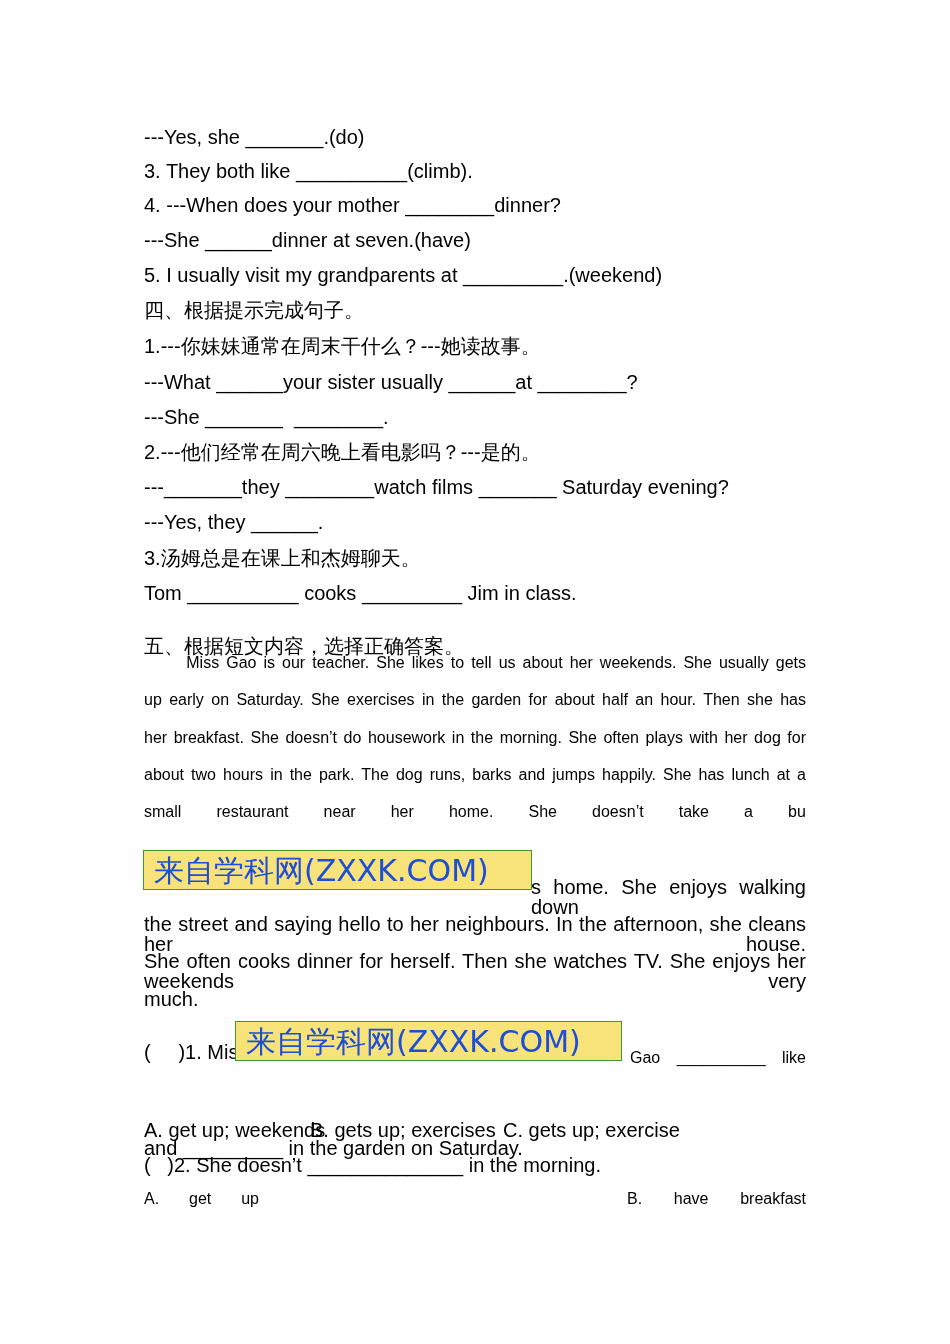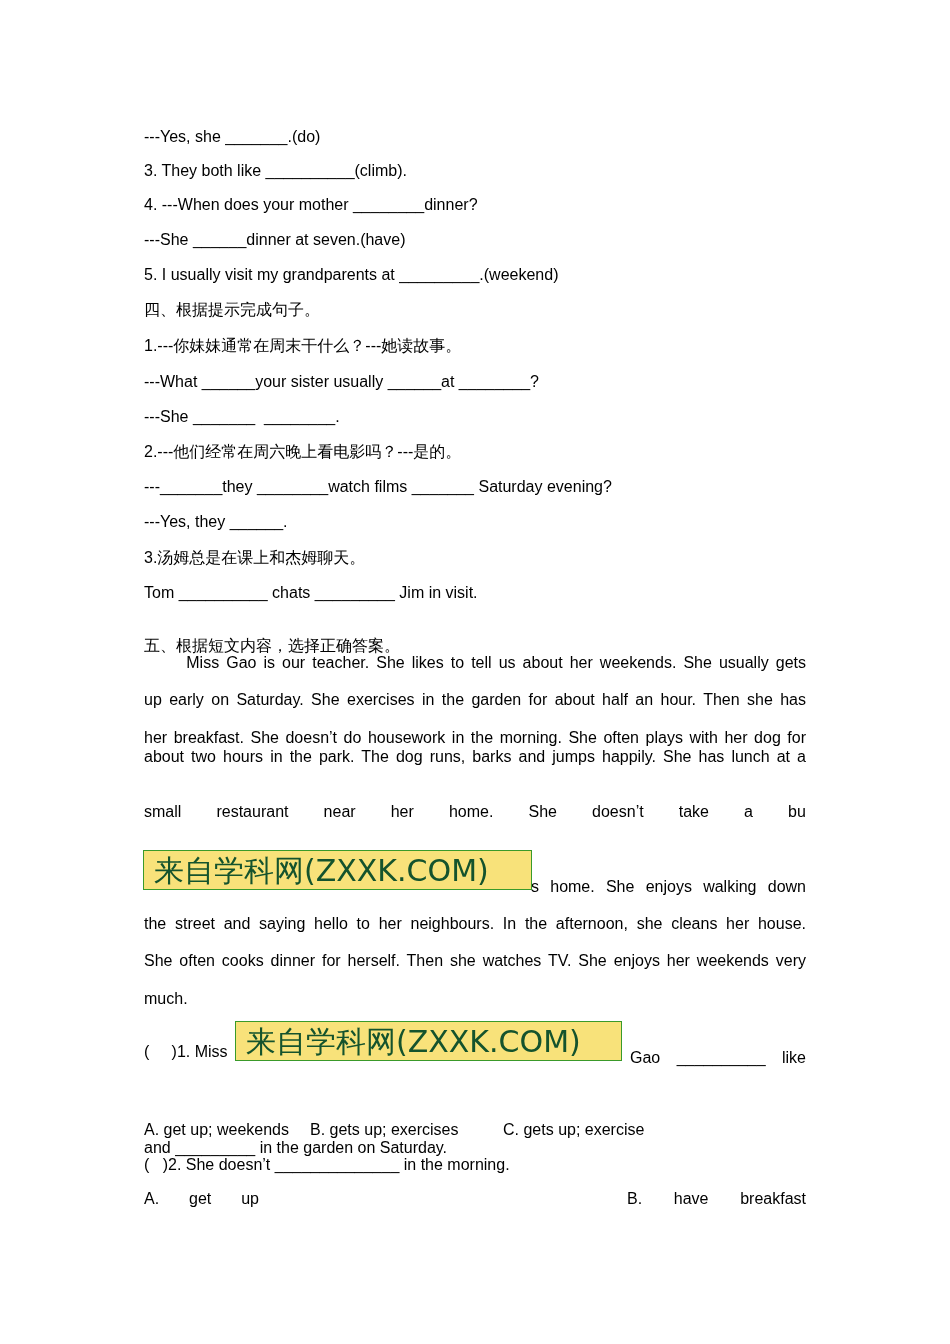--- a/index.html
+++ b/index.html
@@ -1,23 +1,23 @@
 <!DOCTYPE html>
 <html><head>
 <meta charset="utf-8">
 <style>
   html, body { margin: 0; padding: 0; background: #ffffff; }
   body { width: 950px; height: 1344px; position: relative; overflow: hidden;
          font-family: "Liberation Sans", "DejaVu Sans", sans-serif; color: #000; }
-  .line { position: absolute; left: 144px; font-size: 16px; line-height: 20px; white-space: pre; }
+  .line { position: absolute; left: 144px; font-size: 20px; line-height: 20px; white-space: pre; }
   .just { position: absolute; left: 144px; width: 662px; font-size: 16px; line-height: 20px;
           display: flex; justify-content: space-between; white-space: pre; }
   .para { font-family: "Liberation Sans", sans-serif; }
   .wm { position: absolute; background: #f8e27a; border: 1.5px solid #3a9a2a;
-        color: #14532d; font-size: 30px; line-height: 40px; height: 40px;
+        color: #1d4ed8; font-size: 30px; line-height: 40px; height: 40px;
         font-family: "DejaVu Sans", sans-serif; padding-left: 10px; box-sizing: border-box;
         letter-spacing: 0px; }
 </style>
 </head>
 <body>
 
 <div>
 
   <div class="line" style="top:127px">---Yes, she _______.(do)</div>
   <div class="line" style="top:161px">3. They both like __________(climb).</div>
@@ -26,28 +26,28 @@
   <div class="line" style="top:265px">5. I usually visit my grandparents at _________.(weekend)</div>
 
   <div class="line" style="top:300px">四、根据提示完成句子。</div>
   <div class="line" style="top:336px">1.---你妹妹通常在周末干什么？---她读故事。</div>
   <div class="line" style="top:372px">---What ______your sister usually ______at ________?</div>
   <div class="line" style="top:407px">---She _______  ________.</div>
   <div class="line" style="top:442px">2.---他们经常在周六晚上看电影吗？---是的。</div>
   <div class="line" style="top:477px">---_______they ________watch films _______ Saturday evening?</div>
   <div class="line" style="top:512px">---Yes, they ______.</div>
   <div class="line" style="top:548px">3.汤姆总是在课上和杰姆聊天。</div>
-  <div class="line" style="top:583px">Tom __________ chats _________ Jim in visit.</div>
+  <div class="line" style="top:583px">Tom __________ cooks _________ Jim in class.</div>
 
   <div class="line" style="top:636px">五、根据短文内容，选择正确答案。</div>
 
   <div class="just para" style="top:653px"><span style="width:662px;text-align:justify;text-align-last:justify;display:block">      Miss Gao is our teacher. She likes to tell us about her weekends. She usually gets</span></div>
   <div class="just para" style="top:690px"><span style="width:662px;text-align:justify;text-align-last:justify;display:block;white-space:normal">up early on Saturday. She exercises in the garden for about half an hour. Then she has</span></div>
   <div class="just para" style="top:728px"><span style="width:662px;text-align:justify;text-align-last:justify;display:block;white-space:normal">her breakfast. She doesn’t do housework in the morning. She often plays with her dog for</span></div>
-  <div class="just para" style="top:747px"><span style="width:662px;text-align:justify;text-align-last:justify;display:block;white-space:normal">about two hours in the park. The dog runs, barks and jumps happily. She has lunch at a</span></div>
+  <div class="just para" style="top:765px"><span style="width:662px;text-align:justify;text-align-last:justify;display:block;white-space:normal">about two hours in the park. The dog runs, barks and jumps happily. She has lunch at a</span></div>
   <div class="just para" style="top:802px">
     <span>small</span>
     <span>restaurant</span>
     <span>near</span>
     <span>her</span>
     <span>home.</span>
     <span>She</span>
     <span>doesn’t</span>
     <span>take</span>
     <span>a</span>

